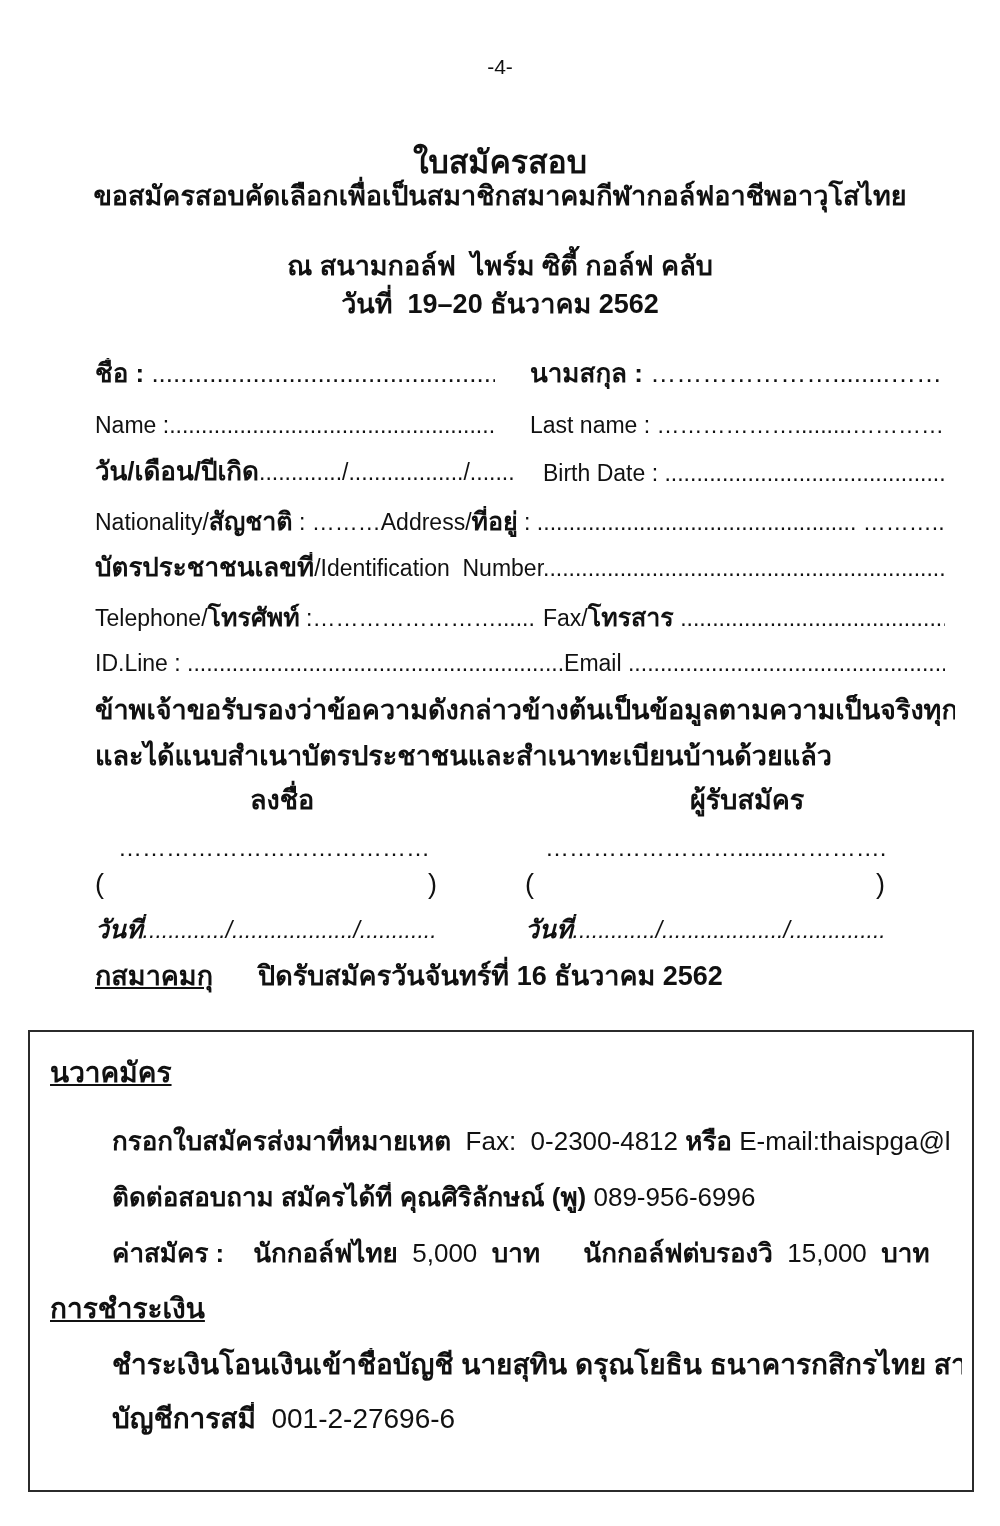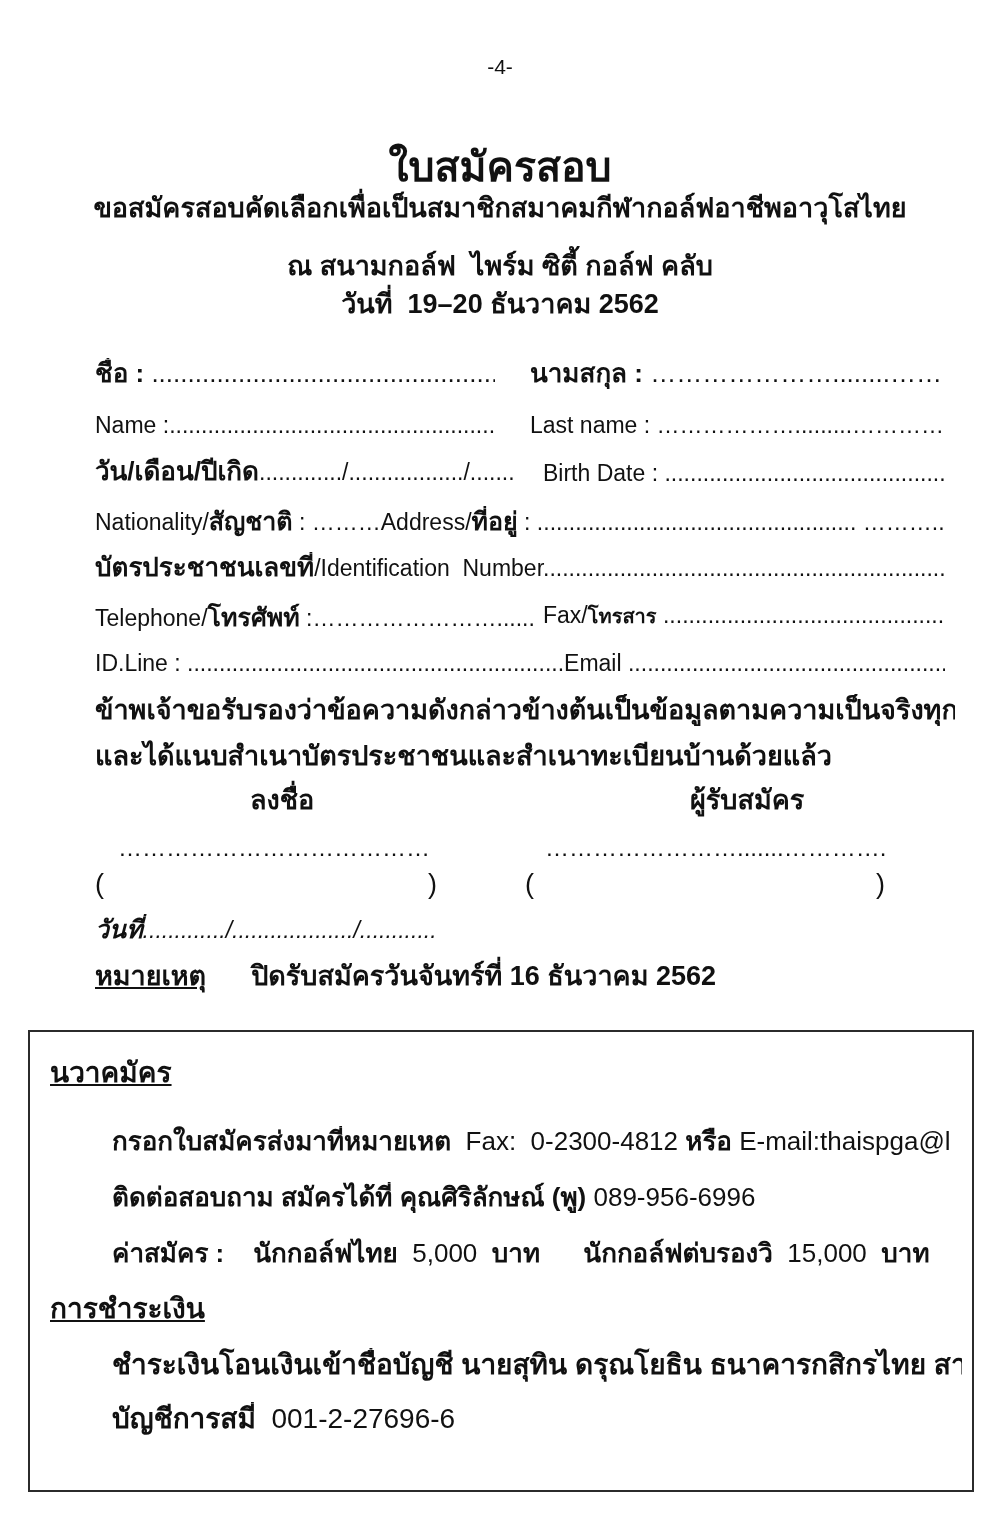--- a/index.html
+++ b/index.html
@@ -9,21 +9,21 @@
     background:#ffffff;color:#111111;
     font-family:"Liberation Sans","DejaVu Sans",sans-serif;
     overflow:hidden;
   }
   .abs{position:absolute;white-space:pre;line-height:1.2;}
   .c{left:0;width:100%;text-align:center;}
   .th{font-weight:700;}
   .en{font-weight:400;}
   .u{text-decoration:underline;}
   .pageno{font-size:21px;}
-  .title{font-size:41px;}
+  .title{font-size:32px;}
   .hdr{font-size:27px;}
   .thai-row{font-size:26px;}
   .lat-row{font-size:23px;}
   .mix-row{font-size:23px;}
   .decl{font-size:27px;}
   .sig-label{font-size:27px;}
   .sig-dots{font-size:24px;}
   .paren{font-size:27px;}
   .date-row{font-size:25px;font-style:italic;}
   .note-row{font-size:27px;}
@@ -38,59 +38,60 @@
   .box-pay{font-size:28px;}
 </style>
 </head>
 <body>
 
 <div id="page">
 
   <div class="abs c pageno" style="top:54px">-4-</div>
 
   <div class="abs c title th" style="top:143px">ใบสมัครสอบ</div>
-  <div class="abs c hdr th" style="top:192px">ขอสมัครสอบคัดเลือกเพื่อเป็นสมาชิกสมาคมกีฬากอล์ฟอาชีพอาวุโสไทย</div>
+  <div class="abs c hdr th" style="top:180px">ขอสมัครสอบคัดเลือกเพื่อเป็นสมาชิกสมาคมกีฬากอล์ฟอาชีพอาวุโสไทย</div>
   <div class="abs c hdr th" style="top:250px">ณ สนามกอล์ฟ  ไพร์ม ซิตี้ กอล์ฟ คลับ</div>
   <div class="abs c hdr th" style="top:288px">วันที่  19–20 ธันวาคม 2562</div>
 
   <div class="abs thai-row clip" style="top:358px;left:95px;width:400px"><span class="th">ชื่อ : </span><span class="en">......................................................</span></div>
   <div class="abs thai-row clip" style="top:358px;left:530px;width:415px"><span class="th">นามสกุล : </span><span class="en">…………………........…………</span></div>
 
   <div class="abs lat-row clip" style="top:412px;left:95px;width:400px">Name :....................................................</div>
   <div class="abs lat-row clip" style="top:412px;left:530px;width:415px">Last name : ……………….........……………...</div>
 
   <div class="abs thai-row clip" style="top:456px;left:95px;width:420px"><span class="th">วัน/เดือน/ปีเกิด</span><span class="en" style="font-size:23px">............./................../.............</span></div>
   <div class="abs lat-row clip" style="top:460px;left:543px;width:402px">Birth Date : ...............................................</div>
 
   <div class="abs mix-row clip" style="top:506px;left:95px;width:850px"><span class="en">Nationality/</span><span class="th" style="font-size:25px">สัญชาติ</span><span class="en"> : ………</span><span class="en">Address/</span><span class="th" style="font-size:25px">ที่อยู่</span><span class="en"> : .................................................. ……….............</span></div>
 
   <div class="abs mix-row clip" style="top:552px;left:95px;width:850px"><span class="th" style="font-size:26px">บัตรประชาชนเลขที่</span><span class="en">/Identification  Number.............................................................................................</span></div>
 
   <div class="abs mix-row clip" style="top:602px;left:95px;width:440px"><span class="en">Telephone/</span><span class="th" style="font-size:25px">โทรศัพท์</span><span class="en"> :……………………..................</span></div>
-  <div class="abs mix-row clip" style="top:602px;left:543px;width:402px"><span class="en">Fax/</span><span class="th" style="font-size:20px">โทรสาร</span><span class="en"> .................................................</span></div>
+  <div class="abs mix-row clip" style="top:602px;left:543px;width:402px"><span class="en">Fax/</span><span class="th" style="font-size:25px">โทรสาร</span><span class="en"> .................................................</span></div>
 
   <div class="abs mix-row clip" style="top:650px;left:95px;width:850px"><span class="en">ID.Line : </span><span class="en">...........................................................</span><span class="en">Email </span><span class="en">.......................................................</span></div>
 
   <div class="abs decl th clip" style="top:694px;left:95px;width:860px">ข้าพเจ้าขอรับรองว่าข้อความดังกล่าวข้างต้นเป็นข้อมูลตามความเป็นจริงทุกประการ</div>
   <div class="abs decl th clip" style="top:740px;left:95px;width:860px">และได้แนบสำเนาบัตรประชาชนและสำเนาทะเบียนบ้านด้วยแล้ว</div>
 
   <div class="abs sig-label th" style="top:784px;left:250px">ลงชื่อ</div>
   <div class="abs sig-label th" style="top:784px;left:690px">ผู้รับสมัคร</div>
 
   <div class="abs sig-dots en clip" style="top:834px;left:118px;width:340px">…………………………………</div>
   <div class="abs sig-dots en clip" style="top:834px;left:545px;width:340px">…………………….......………….</div>
 
   <span class="abs paren en" style="top:868px;left:95px">(</span>
   <span class="abs paren en" style="top:868px;left:428px">)</span>
   <span class="abs paren en" style="top:868px;left:525px">(</span>
   <span class="abs paren en" style="top:868px;left:876px">)</span>
 
   <div class="abs date-row clip" style="top:914px;left:95px;width:360px"><span class="th">วันที่</span><span class="en" style="font-size:23px">............./.................../............</span></div>
+  <div class="abs date-row clip" style="top:914px;left:525px;width:380px"><span class="th">วันที่</span><span class="en" style="font-size:23px">............./.................../...............</span></div>
 
-  <div class="abs note-row" style="top:960px;left:95px"><span class="th u">หมายเหตุ</span><span>      </span><span class="th">ปิดรับสมัครวันจันทร์ที่ 16 ธันวาคม 2562</span></div>
+  <div class="abs note-row" style="top:960px;left:95px"><span class="th u">กสมาคมกุ</span><span>      </span><span class="th">ปิดรับสมัครวันจันทร์ที่ 16 ธันวาคม 2562</span></div>
 
   <div id="info-box">
     <div class="abs box-head th u" style="top:24px;left:20px">นวาคมัคร</div>
 
     <div class="abs box-row clip" style="top:94px;left:82px;width:840px"><span class="th">กรอกใบสมัครส่งมาที่หมายเหต  </span><span class="en">Fax:  0-2300-4812 </span><span class="th">หรือ </span><span class="en">E-mail:thaispga@live.com</span></div>
 
     <div class="abs box-row clip" style="top:150px;left:82px;width:840px"><span class="th">ติดต่อสอบถาม สมัครได้ที่ คุณศิริลักษณ์ (พู) </span><span class="en">089-956-6996</span></div>
 
     <div class="abs box-row clip" style="top:206px;left:82px;width:840px"><span class="th">ค่าสมัคร :    นักกอล์ฟไทย  </span><span class="en">5,000</span><span class="th">  บาท      นักกอล์ฟต่บรองวิ  </span><span class="en">15,000</span><span class="th">  บาท</span></div>
 

